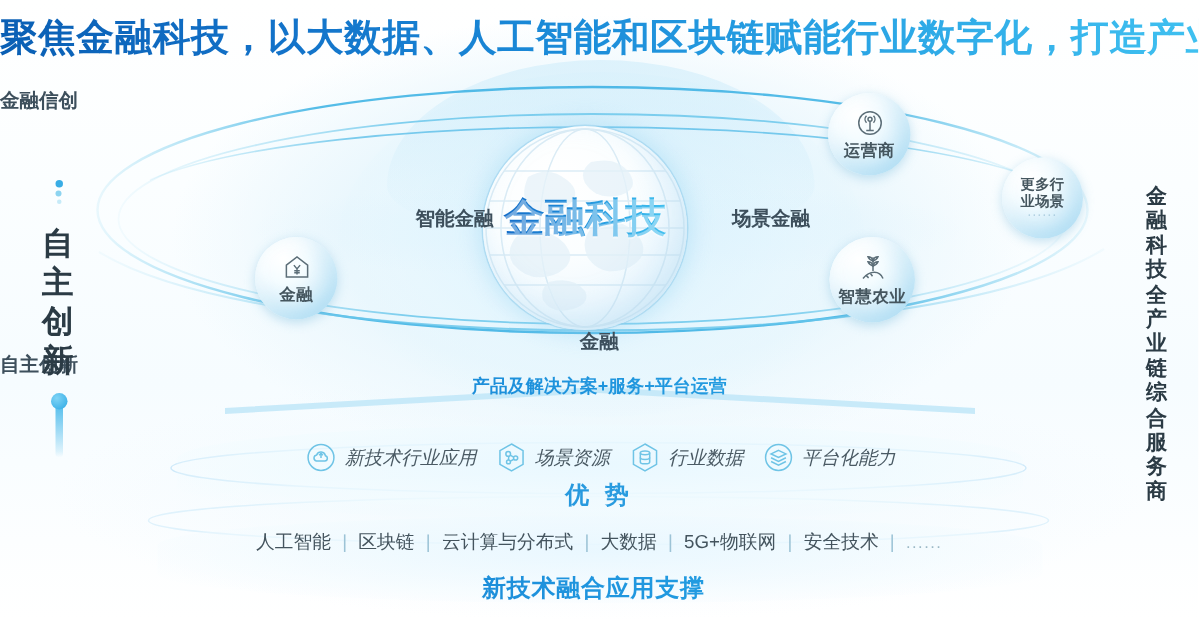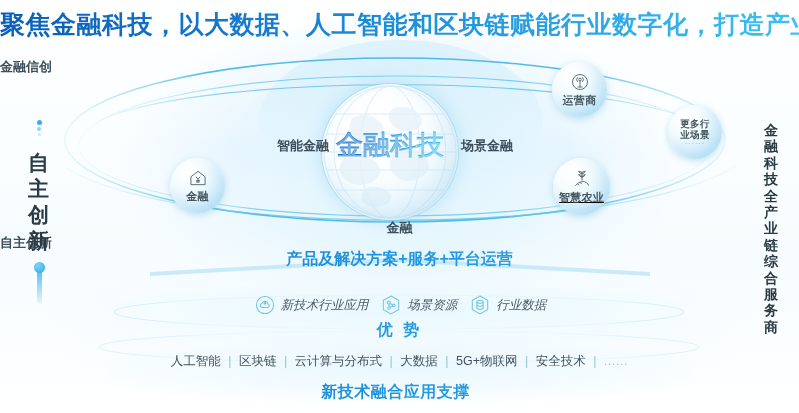--- a/index.html
+++ b/index.html
@@ -52,61 +52,61 @@
     background:linear-gradient(90deg,#1365c4 0%,#1c86d6 38%,#31aee8 72%,#4fcbf4 100%);
     -webkit-background-clip:text;background-clip:text;
     -webkit-text-fill-color:transparent;color:transparent;
     text-shadow:0 1px 0 rgba(255,255,255,.4);
   }
 
   
   .ringlab{position:absolute;font-size:13px;font-weight:bold;color:#3d4f5c;white-space:nowrap;}
   #labTop{left:0;top:58px;width:665px;}
   #labLeft{left:252px;top:137px;margin-left:25px;}
-  #labRight{left:461px;top:137px;}
+  #labRight{left:488px;top:137px;}
   #labBot1{left:0;top:219px;width:799px;text-align:center;}
   #labBot2{left:0;top:234px;width:799px;text-align:left;}
 
   
   .bub{
     position:absolute;border-radius:50%;
     background:radial-gradient(circle at 34% 26%,#ffffff 0%,#f4fcff 30%,#dcf1fb 62%,#bfe4f6 88%,#ade0f6 100%);
     box-shadow:0 2px 7px rgba(120,185,220,.42),inset -5px -6px 14px rgba(150,210,240,.45),inset 4px 5px 10px rgba(255,255,255,.9);
     display:flex;flex-direction:column;align-items:center;justify-content:center;
   }
   .bub .bicon{display:block;line-height:0;margin-bottom:1px;}
   .bub .blab{font-size:11px;font-weight:bold;color:#45565f;white-space:nowrap;letter-spacing:.3px;}
   .bub .blab.sm{font-size:9.5px;font-weight:bold;line-height:11px;text-align:right;}
   .bub .bdots{font-size:7px;color:#8fb9cf;letter-spacing:1px;line-height:7px;}
 
   #bubZQ{left:163px;top:62px;width:55px;height:55px;}
   #bubZZ{left:73px;top:107px;width:55px;height:55px;}
   #bubJR{left:170px;top:158px;width:55px;height:55px;}
   #bubYYS{left:552px;top:62px;width:55px;height:55px;}
   #bubMORE{left:668px;top:105px;width:54px;height:54px;}
-  #bubZHNY{left:553px;top:158px;width:57px;height:57px;text-decoration:underline;}
+  #bubZHNY{left:553px;top:158px;width:57px;height:57px;}
 
   
   #leftVert{position:absolute;left:22px;top:150px;width:34px;text-align:center;
     font-size:21px;font-weight:bold;color:#2b3b45;line-height:26px;letter-spacing:1px;}
   .vchar{display:block;}
   #leftDotsTop{position:absolute;left:33px;top:120px;width:12px;text-align:center;line-height:6px;}
   #leftDotsTop i{display:block;border-radius:50%;margin:0 auto 2px;}
   #leftTail{position:absolute;left:37px;top:265px;width:5px;height:40px;
     background:linear-gradient(180deg,#3fb6ea 0%,rgba(63,182,234,.15) 90%,rgba(63,182,234,0) 100%);
     border-radius:3px;}
   #leftTailDot{position:absolute;left:34px;top:262px;width:11px;height:11px;border-radius:50%;
     background:radial-gradient(circle at 35% 32%,#7fd4f6,#2ca8e4);}
 
   #rightVert{position:absolute;right:16px;top:122px;width:24px;text-align:center;
     font-size:14px;font-weight:bold;color:#2b3b45;line-height:16.4px;letter-spacing:0;}
 
   
   #bandTitle{position:absolute;left:0;top:249px;width:799px;text-align:center;
-    font-size:16px;font-weight:bold;white-space:nowrap;
+    font-size:12px;font-weight:bold;white-space:nowrap;
     background:linear-gradient(90deg,#1472c9 0%,#1e92dc 45%,#2fb2ea 100%);
     -webkit-background-clip:text;background-clip:text;-webkit-text-fill-color:transparent;color:transparent;}
 
   
   #advPlate{position:absolute;left:118px;top:283px;width:564px;height:64px;
     background:radial-gradient(ellipse at 50% 42%,rgba(233,248,255,.95) 0%,rgba(240,251,255,.65) 55%,rgba(255,255,255,0) 80%);
     border-radius:50%/36%;}
   #advRow{position:absolute;left:160px;top:290px;width:480px;height:30px;
     display:flex;align-items:center;justify-content:center;gap:12px;font-style:italic;}
   .adv{display:flex;align-items:center;gap:5px;}
@@ -311,20 +311,31 @@
         <svg width="22" height="22" viewBox="0 0 24 24" fill="none" stroke="#6fc4e6" stroke-width="1.1">
           <path d="M12 2.2 L20.4 7 v10 L12 21.8 L3.6 17 V7 Z"></path>
           <ellipse cx="12" cy="8.6" rx="3.4" ry="1.4"></ellipse>
           <path d="M8.6 8.6 v6.6 c0 .8 1.5 1.4 3.4 1.4 s3.4 -.6 3.4 -1.4 V8.6"></path>
           <path d="M8.6 12 c0 .8 1.5 1.4 3.4 1.4 s3.4 -.6 3.4 -1.4"></path>
         </svg>
       </span>
       <span class="atext">行业数据</span>
     </div>
 
+    <div class="adv">
+      <span class="advicon">
+        <svg width="22" height="22" viewBox="0 0 24 24" fill="none" stroke="#6fc4e6" stroke-width="1.1">
+          <circle cx="12" cy="12" r="9.4"></circle>
+          <path d="M12 6.8 L17.4 9.4 L12 12 L6.6 9.4 Z"></path>
+          <path d="M6.6 12.2 L12 14.8 L17.4 12.2"></path>
+          <path d="M6.6 14.9 L12 17.5 L17.4 14.9"></path>
+        </svg>
+      </span>
+      <span class="atext">平台化能力</span>
+    </div>
 
   </div>
   <div id="advLabel">优 势</div>
 
   <div id="techPlate"></div>
   <div id="techRow">
     <span>人工智能</span>
     <span class="sep">|</span>
     <span>区块链</span>
     <span class="sep">|</span>

